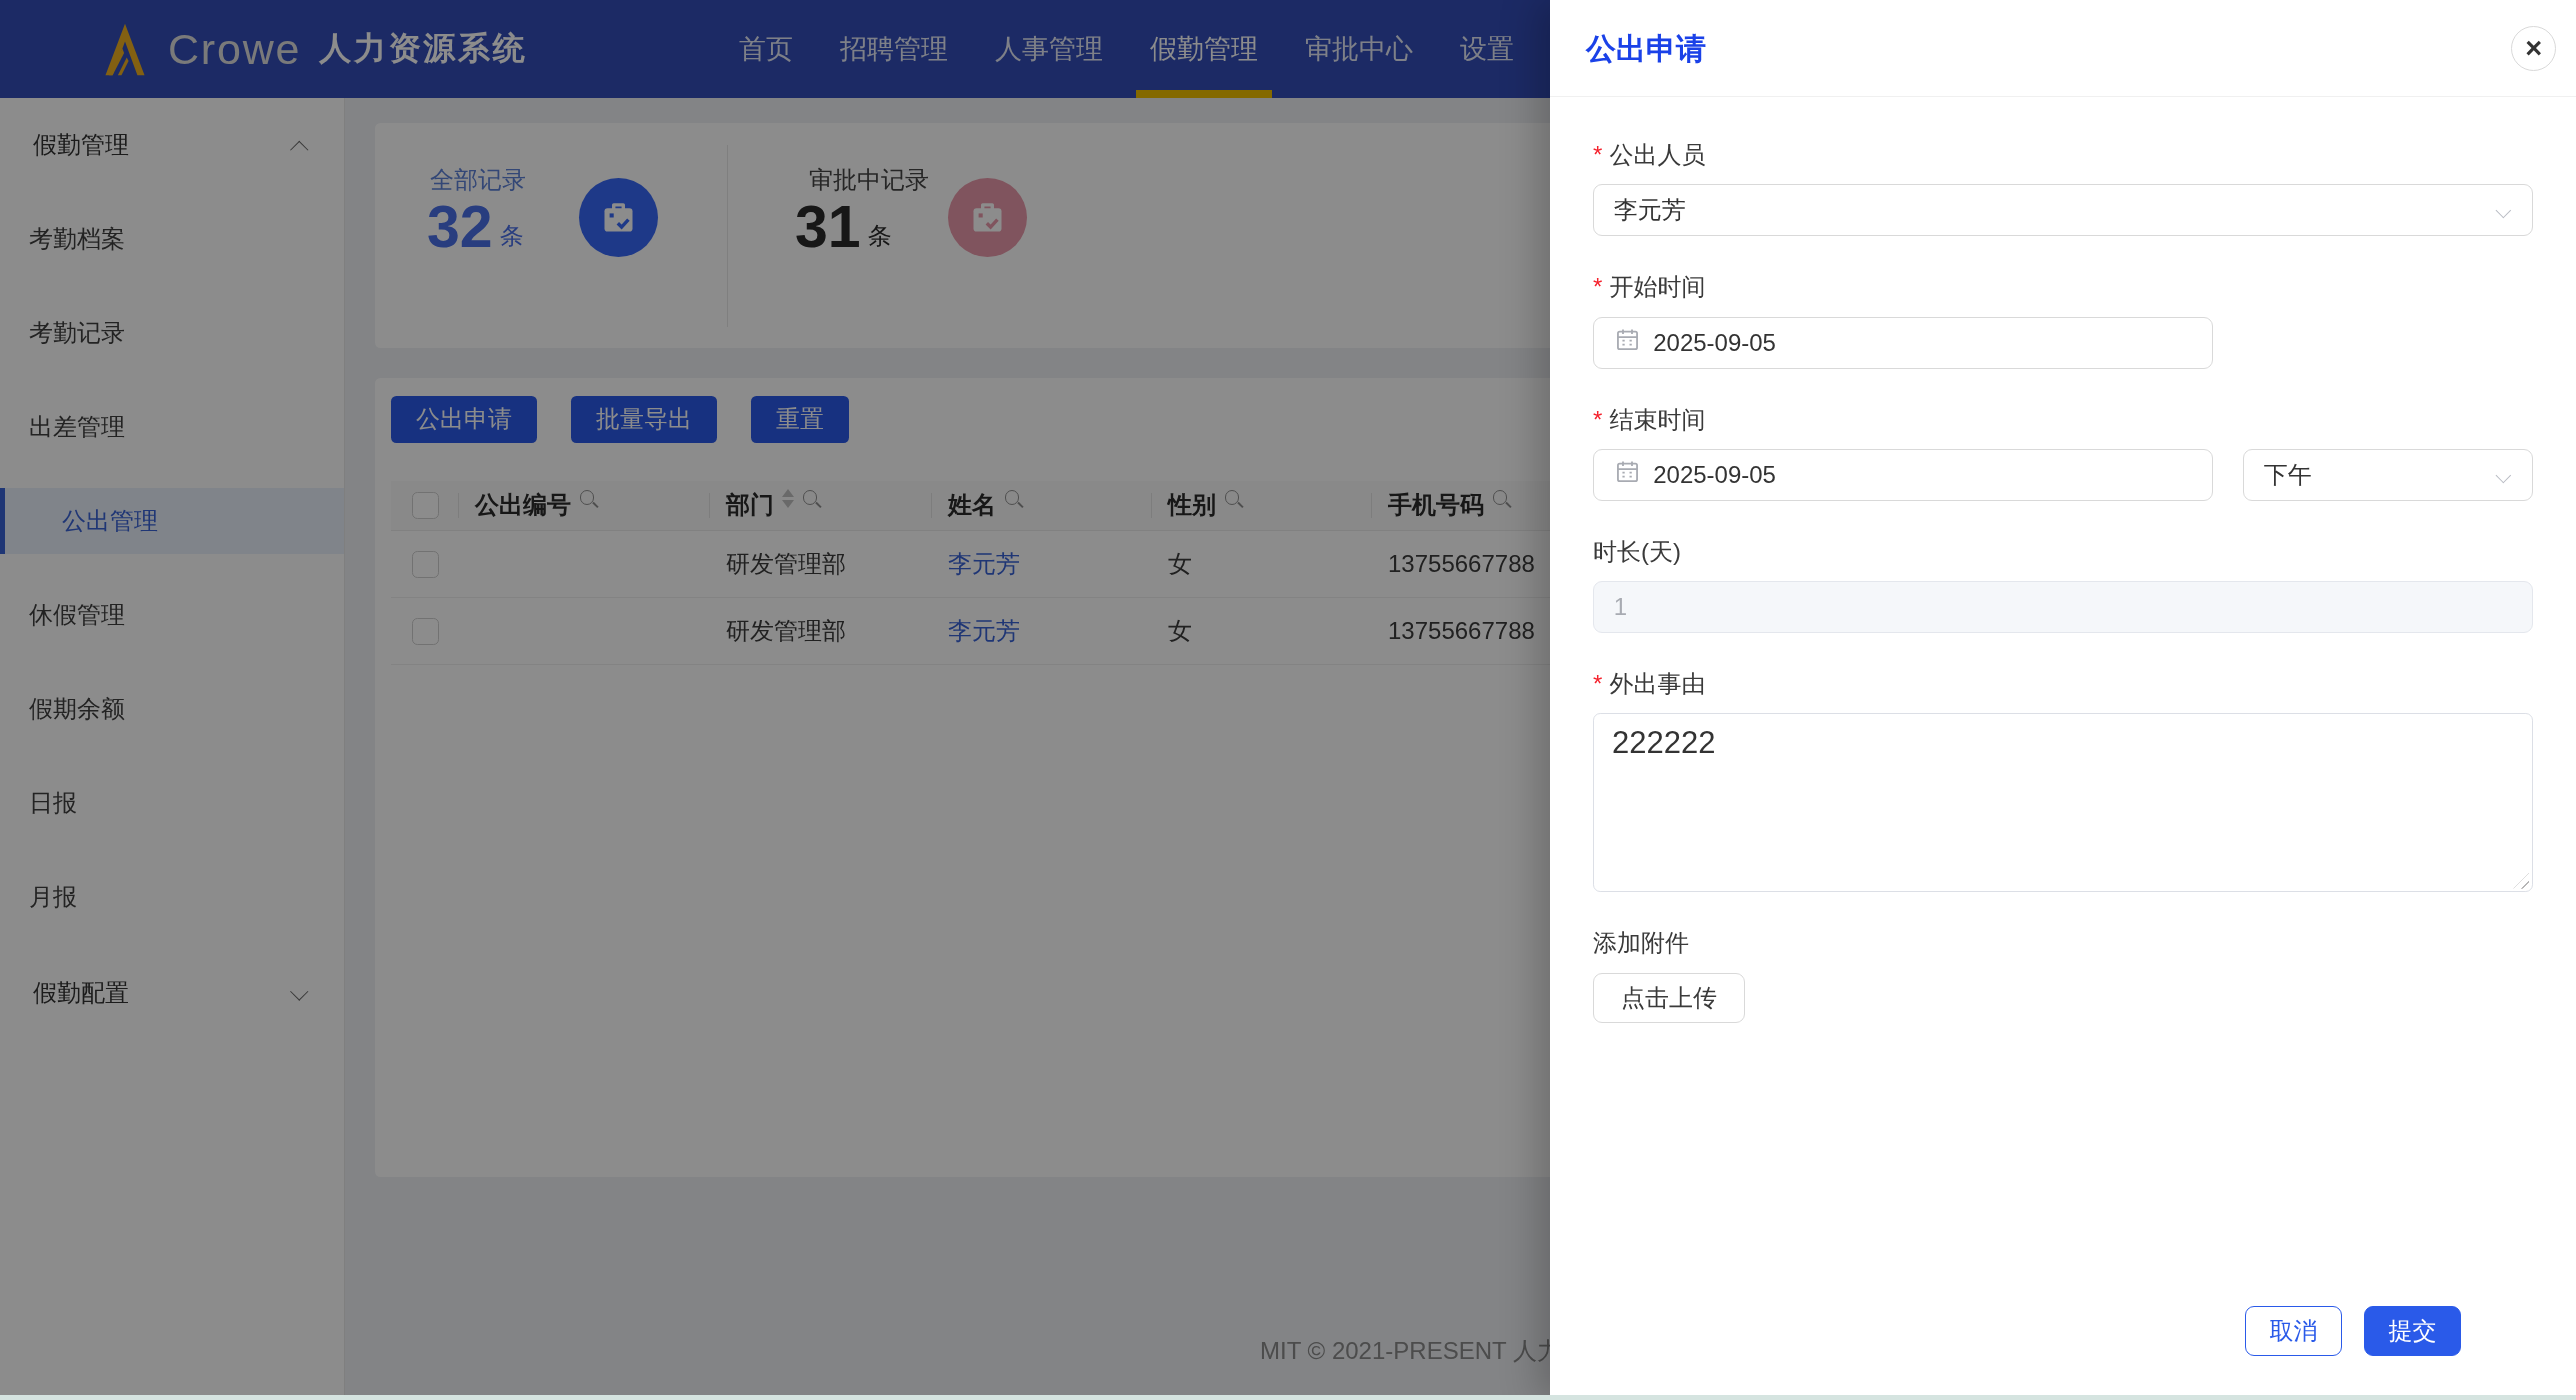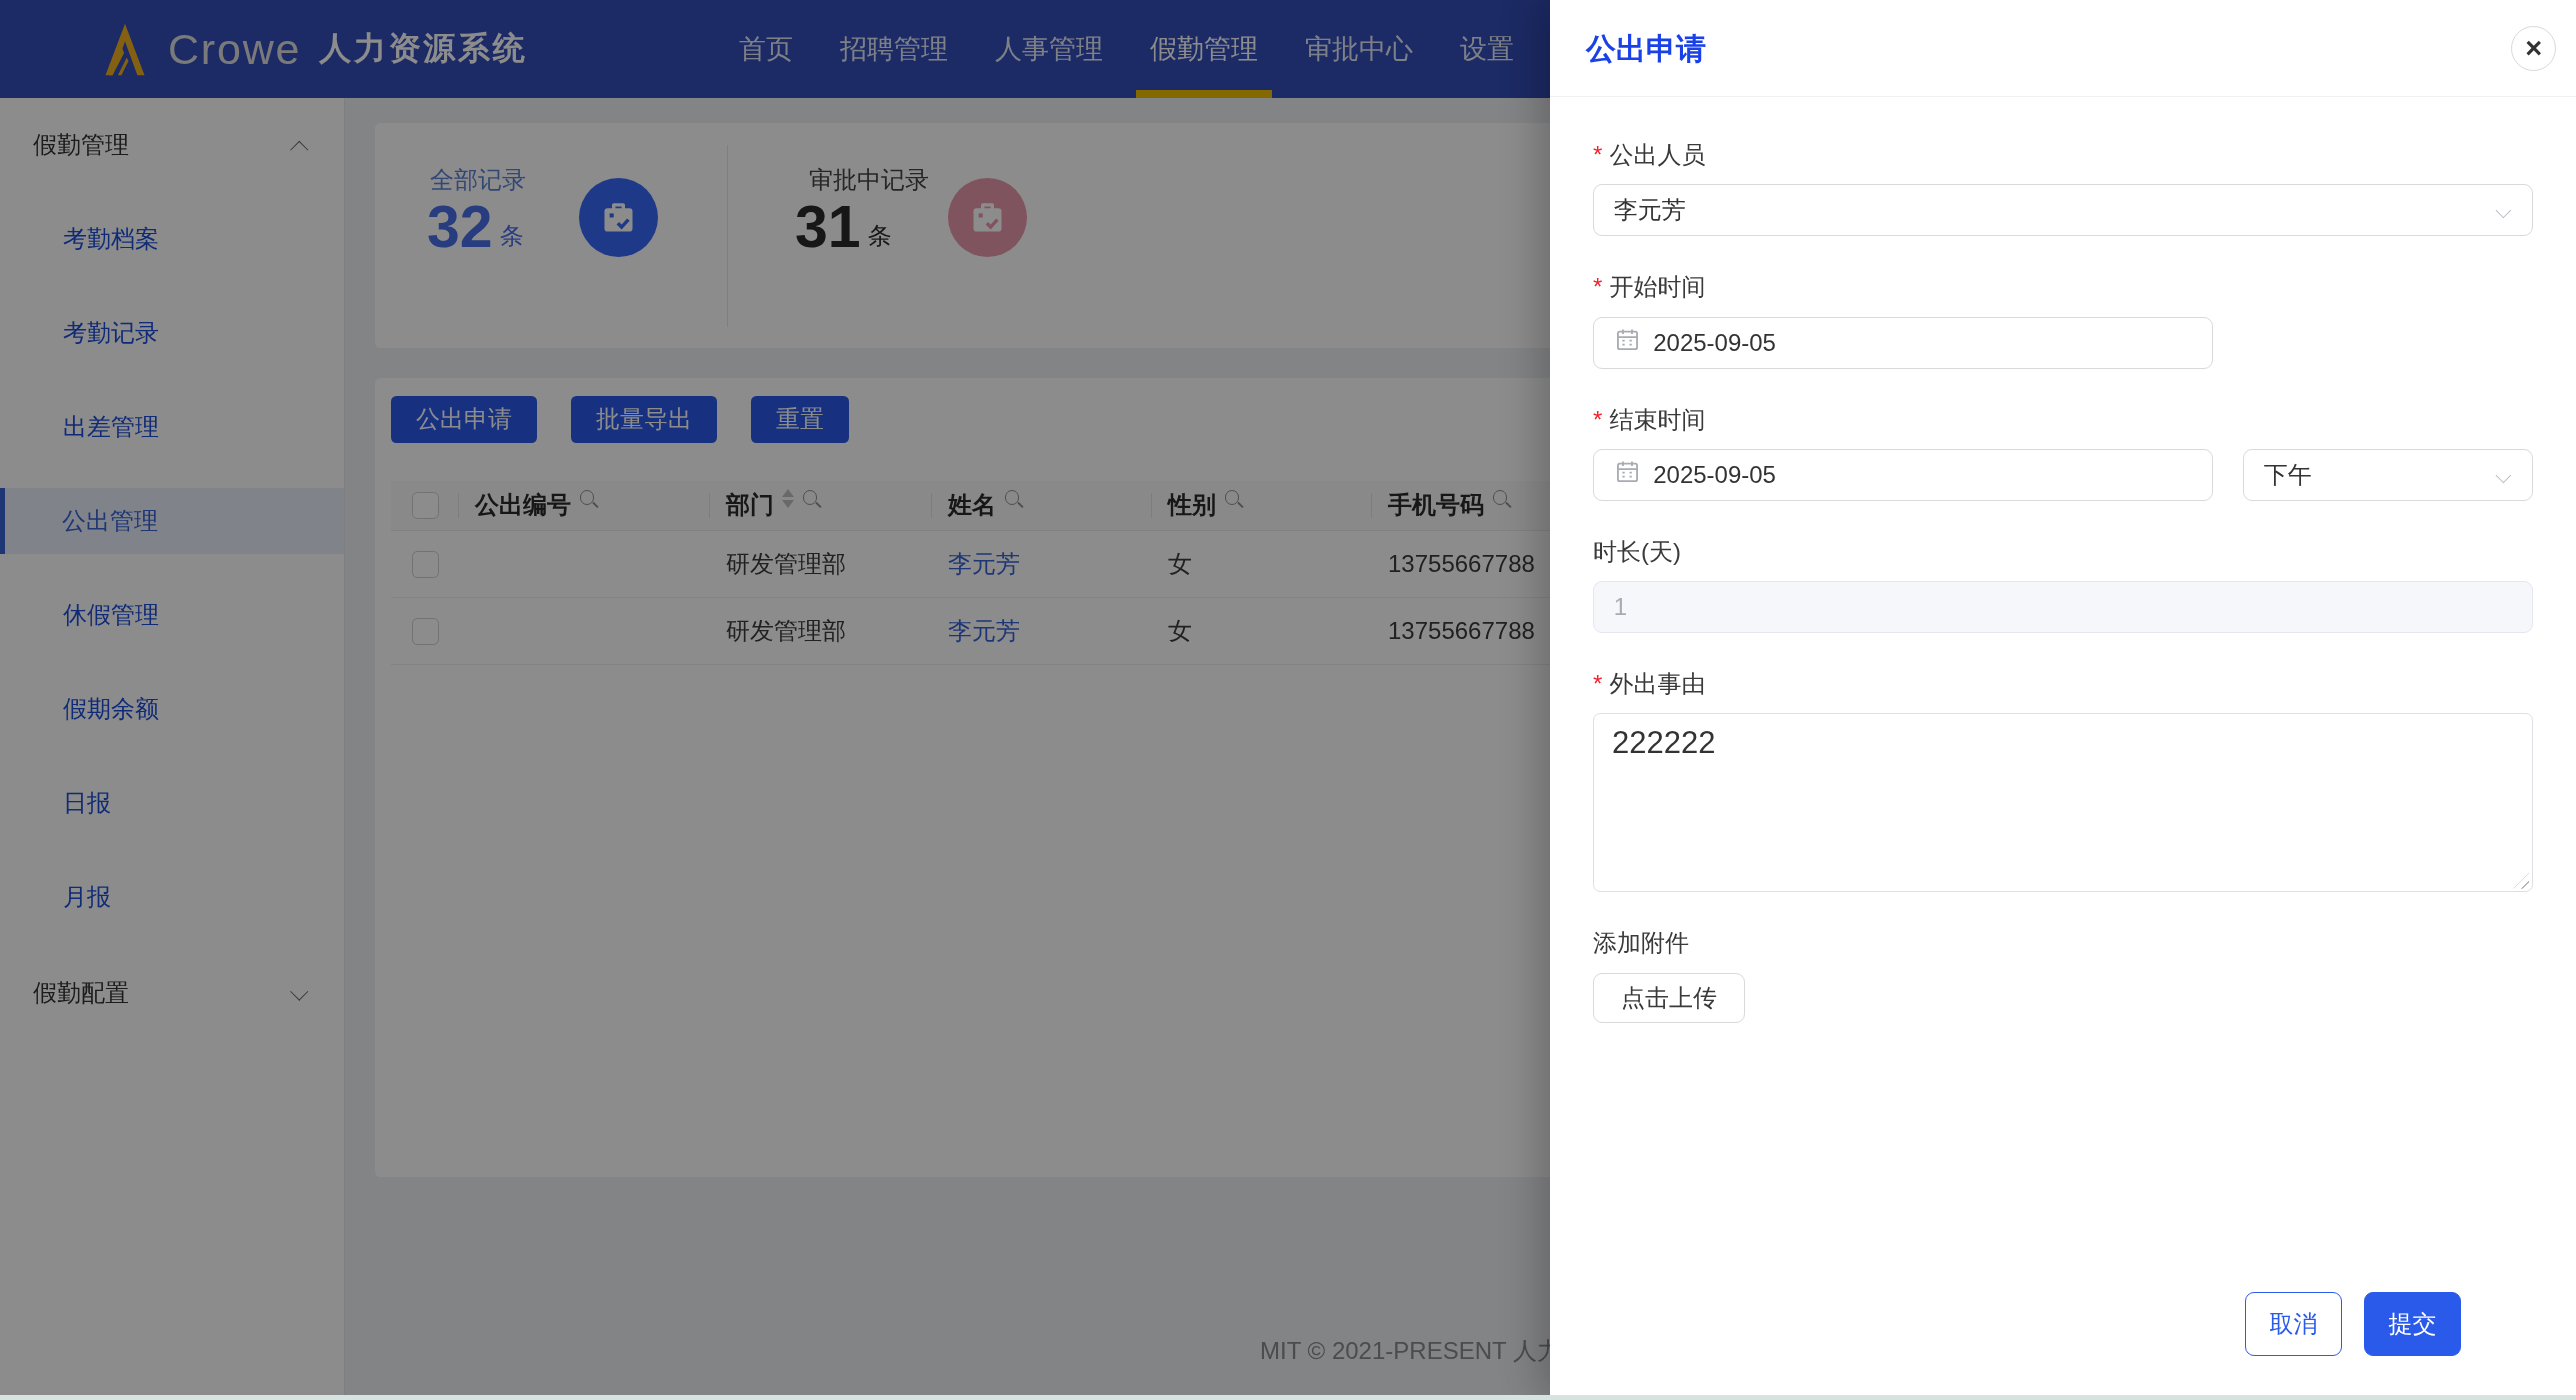--- a/index.html
+++ b/index.html
@@ -25,21 +25,21 @@
           border-right:0.9px solid #e8e8e8; z-index:10; }
   .grp { position:relative; height:66px; line-height:66px; padding-left:33px; font-size:24px;
          color:#333; cursor:pointer; }
   .grp1 { margin-top:14.3px; }
   .grp2 { margin-top:29.5px; }
   .chev { position:absolute; right:39px; top:29px; width:12.5px; height:12.5px;
           border-right:1.8px solid #666; border-bottom:1.8px solid #666; }
   .chev.up { transform:rotate(-135deg); top:32px; }
   .chev.down { transform:rotate(45deg); top:25px; }
   .menu { margin-top:28px; }
-  .mi { height:66px; line-height:66px; padding-left:63px; font-size:24px; color:#1d4ed8;
+  .mi { height:66px; line-height:66px; padding-left:29px; font-size:24px; color:#404040;
         margin-bottom:28px; cursor:pointer; }
   .mi.active { background:#e9f0fb; color:#3a63d6; border-left:5.4px solid #3a63d6; padding-left:57px; }
 
   
   .main { position:absolute; left:345px; top:98px; right:0; bottom:0; background:#eef0f4;
           padding:25px 30px; }
   .card { background:#fff; border-radius:5.4px; }
   .stats { position:relative; height:225px; }
   .st-label { position:absolute; font-size:24px; color:#5e82d8; top:41px; }
   .st-num { position:absolute; top:75px; display:flex; align-items:flex-end; gap:7.2px; }
@@ -110,21 +110,21 @@
   .cal { flex:none; display:block; }
   .ctl.disabled { background:#f5f7fa; border-color:#e4e7ed; color:#a8abb2; cursor:not-allowed; }
   .tarea { position:relative; height:179px; border:0.9px solid #dcdfe6; border-radius:7.2px; background:#fff;
            padding:10.7px 18px; font-size:31px; color:#333; line-height:36px; cursor:text; }
   .tarea::after { content:""; position:absolute; right:2.7px; bottom:2.7px; width:16px; height:16px;
            background:repeating-linear-gradient(-45deg, transparent 0 4.5px, #b6b6b6 4.5px 6.3px);
            clip-path:polygon(100% 0, 100% 100%, 0 100%); }
   .upload-btn { height:50px; padding:0 27px; border:0.9px solid #d9d9d9; border-radius:9px; background:#fff;
            font-size:24px; color:#3a3a3a; cursor:pointer;
            font-family:"Liberation Sans","DejaVu Sans",sans-serif; }
-  .d-btn { position:absolute; bottom:44px; height:64px; width:97px; border-radius:9px; font-size:24px;
+  .d-btn { position:absolute; bottom:44px; height:50px; width:97px; border-radius:9px; font-size:24px;
            cursor:pointer; font-family:"Liberation Sans","DejaVu Sans",sans-serif; }
   .d-cancel { right:234px; background:#fff; border:0.9px solid #2a5ae9; color:#2a5ae9; }
   .d-submit { right:115px; background:#2a5ae9; border:0.9px solid #2a5ae9; color:#fff; }
 
   .hscroll { position:absolute; left:0; right:0; bottom:0; height:5.4px; background:#d5e4e0; z-index:70; }
 </style>
 </head>
 <body>
 
 <header class="hdr">

